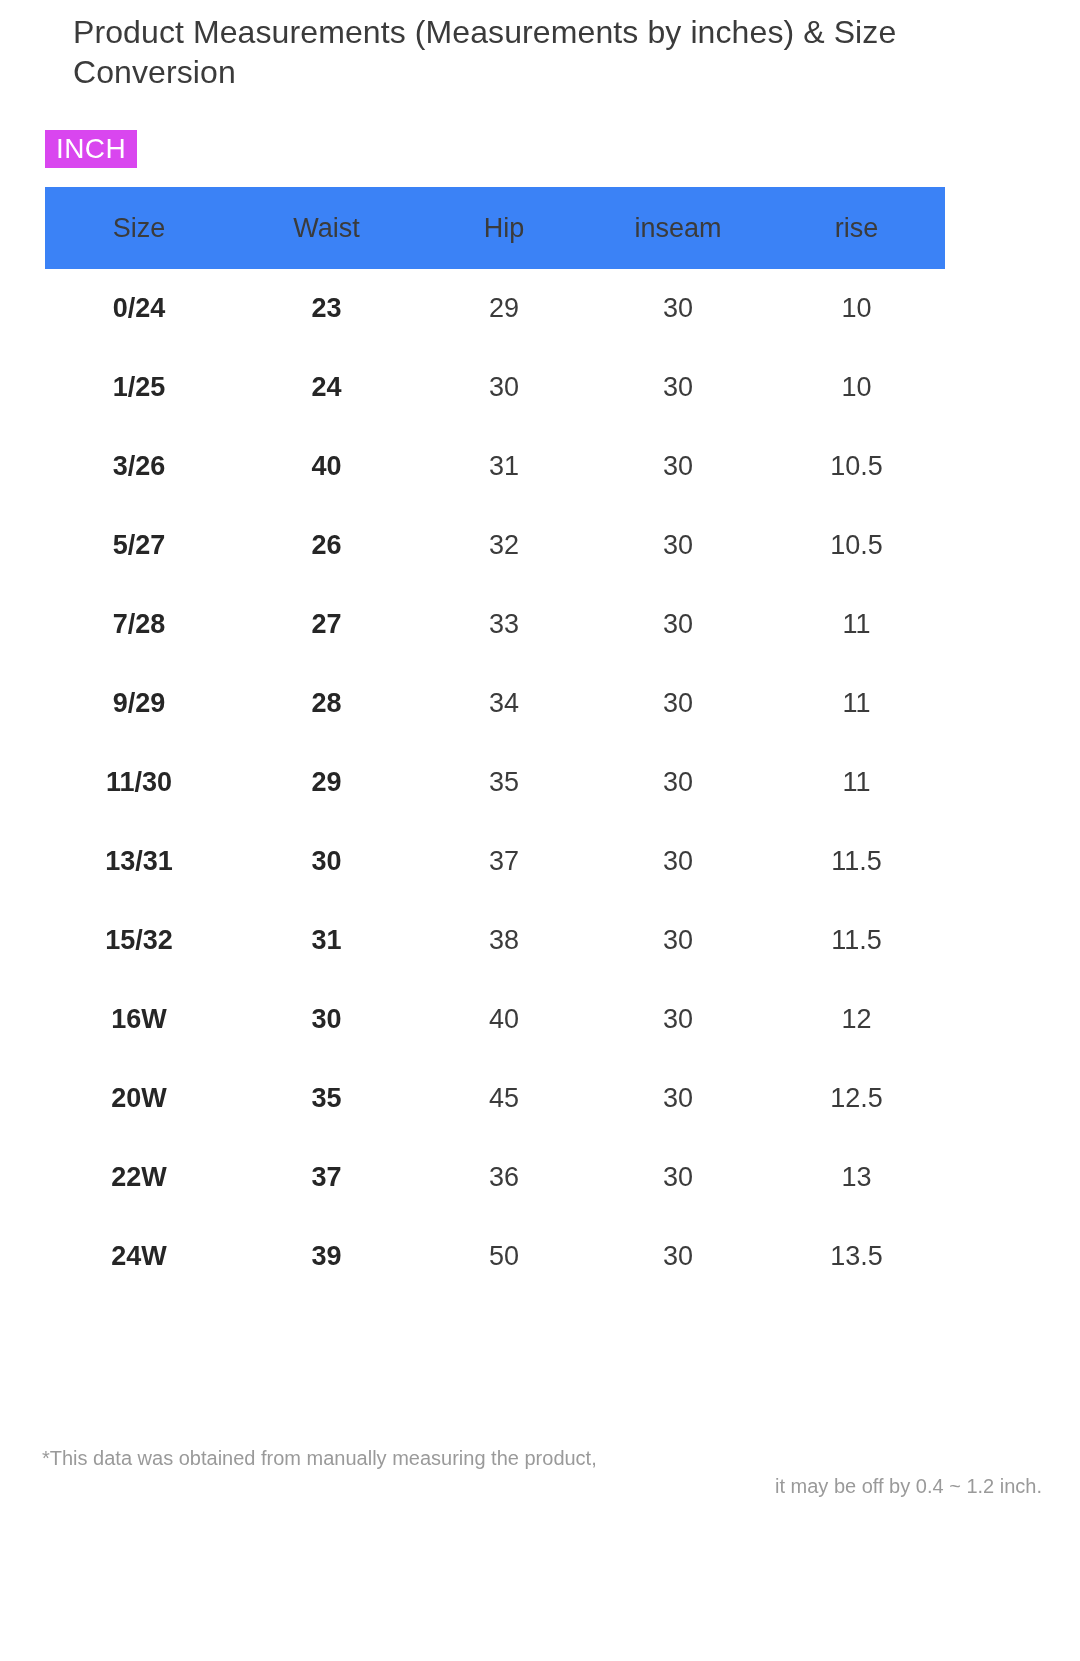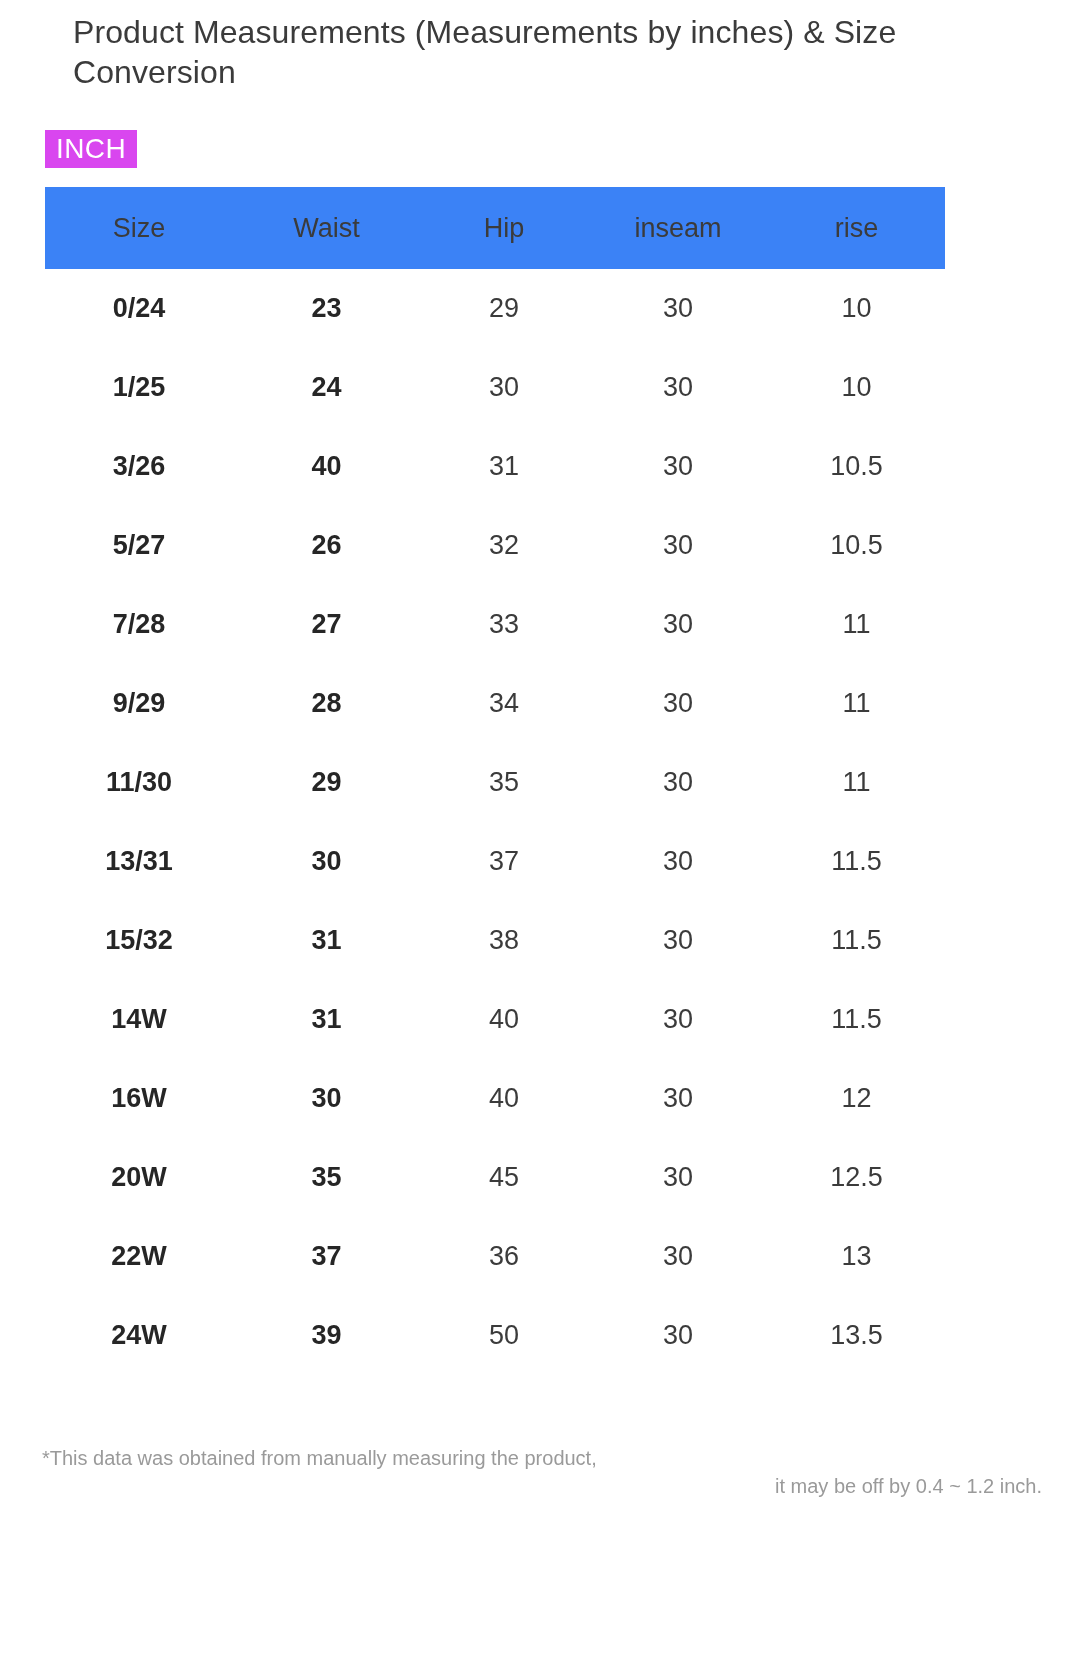--- a/index.html
+++ b/index.html
@@ -201,27 +201,20 @@
           <td class="k-rise">11.5</td>
         </tr>
         <tr>
           <td class="k-size">15/32</td>
           <td class="k-waist">31</td>
           <td class="k-hip">38</td>
           <td class="k-inseam">30</td>
           <td class="k-rise">11.5</td>
         </tr>
         <tr>
-          <td class="k-size">14W</td>
-          <td class="k-waist">31</td>
-          <td class="k-hip">40</td>
-          <td class="k-inseam">30</td>
-          <td class="k-rise">11.5</td>
-        </tr>
-        <tr>
           <td class="k-size">16W</td>
           <td class="k-waist">30</td>
           <td class="k-hip">40</td>
           <td class="k-inseam">30</td>
           <td class="k-rise">12</td>
         </tr>
         <tr>
           <td class="k-size">20W</td>
           <td class="k-waist">35</td>
           <td class="k-hip">45</td>

